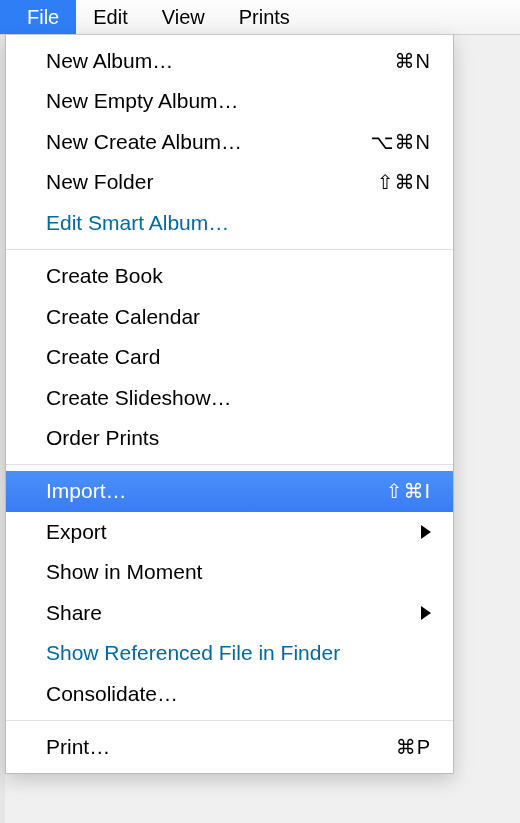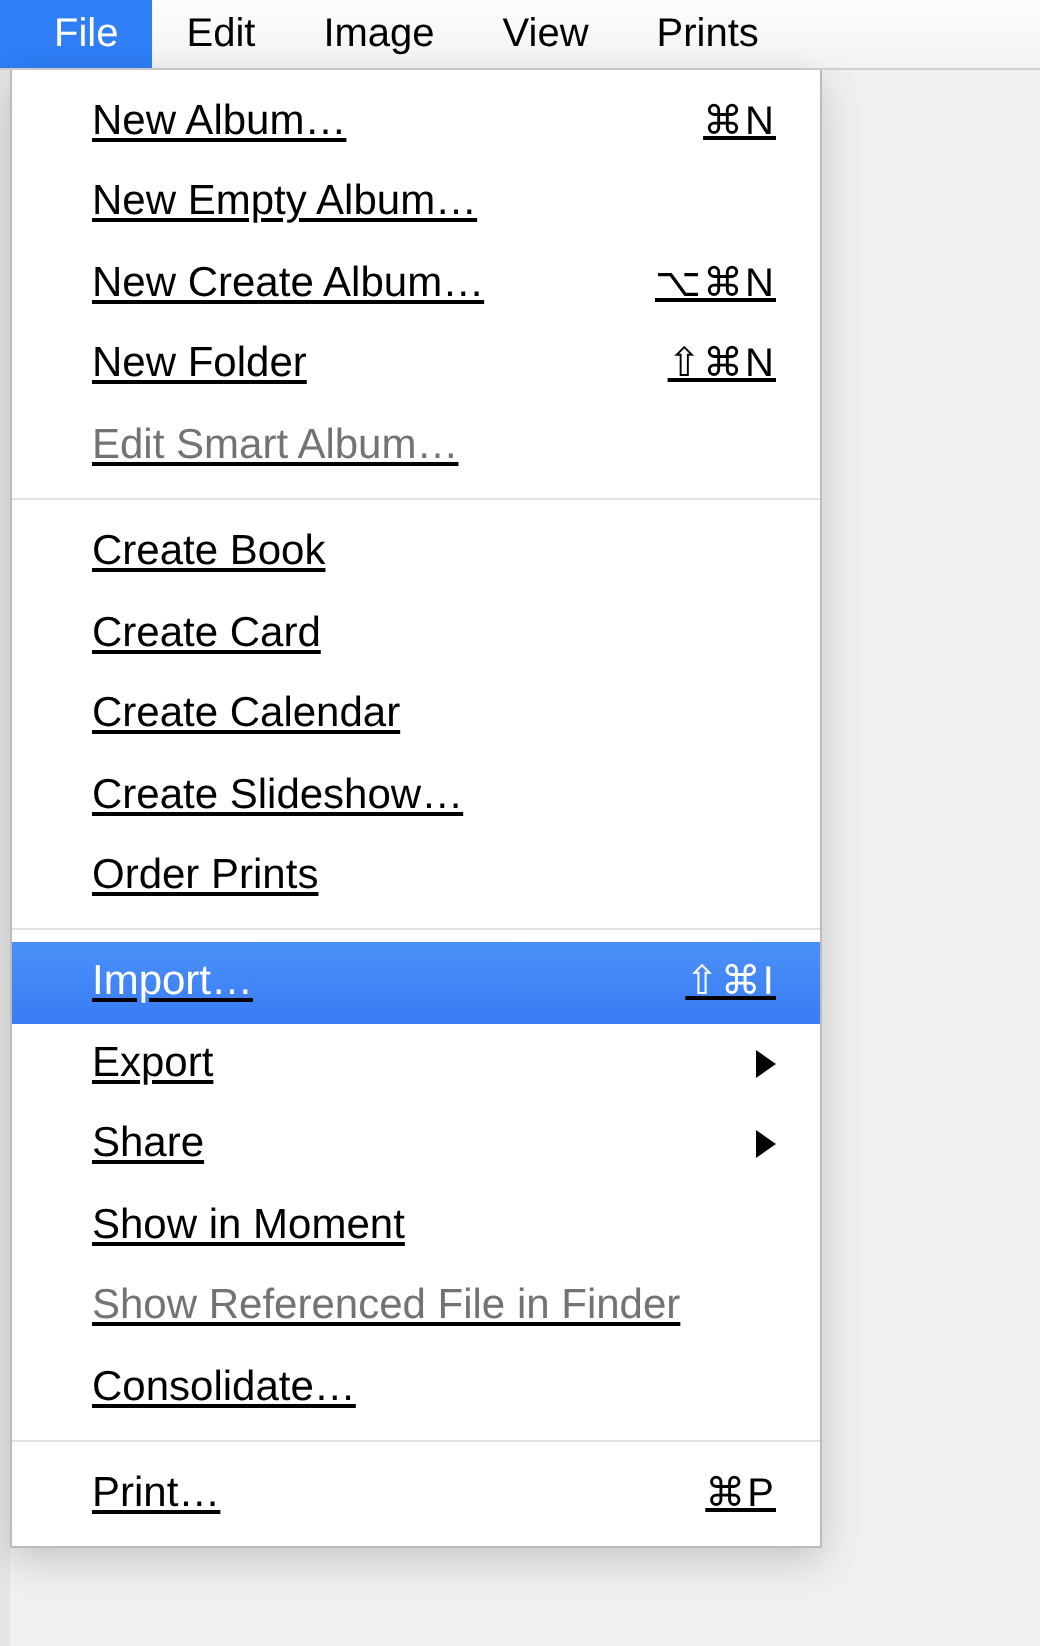--- a/index.html
+++ b/index.html
@@ -36,39 +36,38 @@
       left: 0;
       top: 35px;
       width: 5px;
       bottom: 0;
       background: #e6e6e6;
     }
     .dropdown {
       position: absolute;
       left: 5px;
       top: 35px;
-      width: 406px;
+      width: 449px;
       background: #fff;
       border: 1px solid #bcbcbc;
       border-top: none;
       box-shadow: 0 6px 18px rgba(0,0,0,0.18);
       padding: 6px 0 6px 0;
-      text-decoration: underline;
     }
     .menu-item {
       display: flex;
       align-items: center;
       justify-content: space-between;
       padding: 5px 22px 5px 40px;
       font-size: 21px;
       line-height: 1.45;
       color: #000;
     }
     .menu-item.disabled {
-      color: #737373;
+      color: #0369a1;
     }
     .menu-item.highlighted {
       background: #3b82f6;
       background: linear-gradient(#4a90f8, #3a7cf4);
       color: #fff;
     }
     .menu-item .label {
       white-space: nowrap;
     }
     .menu-item .right {
@@ -96,23 +95,20 @@
 <body>
 
 <div class="menubar" id="menubar">
     <div class="menubar-item active">
       <span>File</span>
     </div>
     <div class="menubar-item">
       <span>Edit</span>
     </div>
     <div class="menubar-item">
-      <span>Image</span>
-    </div>
-    <div class="menubar-item">
       <span>View</span>
     </div>
     <div class="menubar-item">
       <span>Prints</span>
     </div>
   </div>
 <div class="menu-backdrop"></div>
 <div class="dropdown" id="dropdown">
     <div class="menu-item">
       <span class="label">New Album…</span>
@@ -139,25 +135,25 @@
     <div class="menu-item disabled">
       <span class="label">Edit Smart Album…</span>
       <span class="right"></span>
     </div>
     <div class="menu-separator"></div>
     <div class="menu-item">
       <span class="label">Create Book</span>
       <span class="right"></span>
     </div>
     <div class="menu-item">
+      <span class="label">Create Calendar</span>
+      <span class="right"></span>
+    </div>
+    <div class="menu-item">
       <span class="label">Create Card</span>
-      <span class="right"></span>
-    </div>
-    <div class="menu-item">
-      <span class="label">Create Calendar</span>
       <span class="right"></span>
     </div>
     <div class="menu-item">
       <span class="label">Create Slideshow…</span>
       <span class="right"></span>
     </div>
     <div class="menu-item">
       <span class="label">Order Prints</span>
       <span class="right"></span>
     </div>
@@ -168,28 +164,28 @@
         <span>⇧⌘I</span>
       </span>
     </div>
     <div class="menu-item">
       <span class="label">Export</span>
       <span class="right">
         <span class="submenu-arrow"></span>
       </span>
     </div>
     <div class="menu-item">
+      <span class="label">Show in Moment</span>
+      <span class="right"></span>
+    </div>
+    <div class="menu-item">
       <span class="label">Share</span>
       <span class="right">
         <span class="submenu-arrow"></span>
       </span>
-    </div>
-    <div class="menu-item">
-      <span class="label">Show in Moment</span>
-      <span class="right"></span>
     </div>
     <div class="menu-item disabled">
       <span class="label">Show Referenced File in Finder</span>
       <span class="right"></span>
     </div>
     <div class="menu-item">
       <span class="label">Consolidate…</span>
       <span class="right"></span>
     </div>
     <div class="menu-separator"></div>

